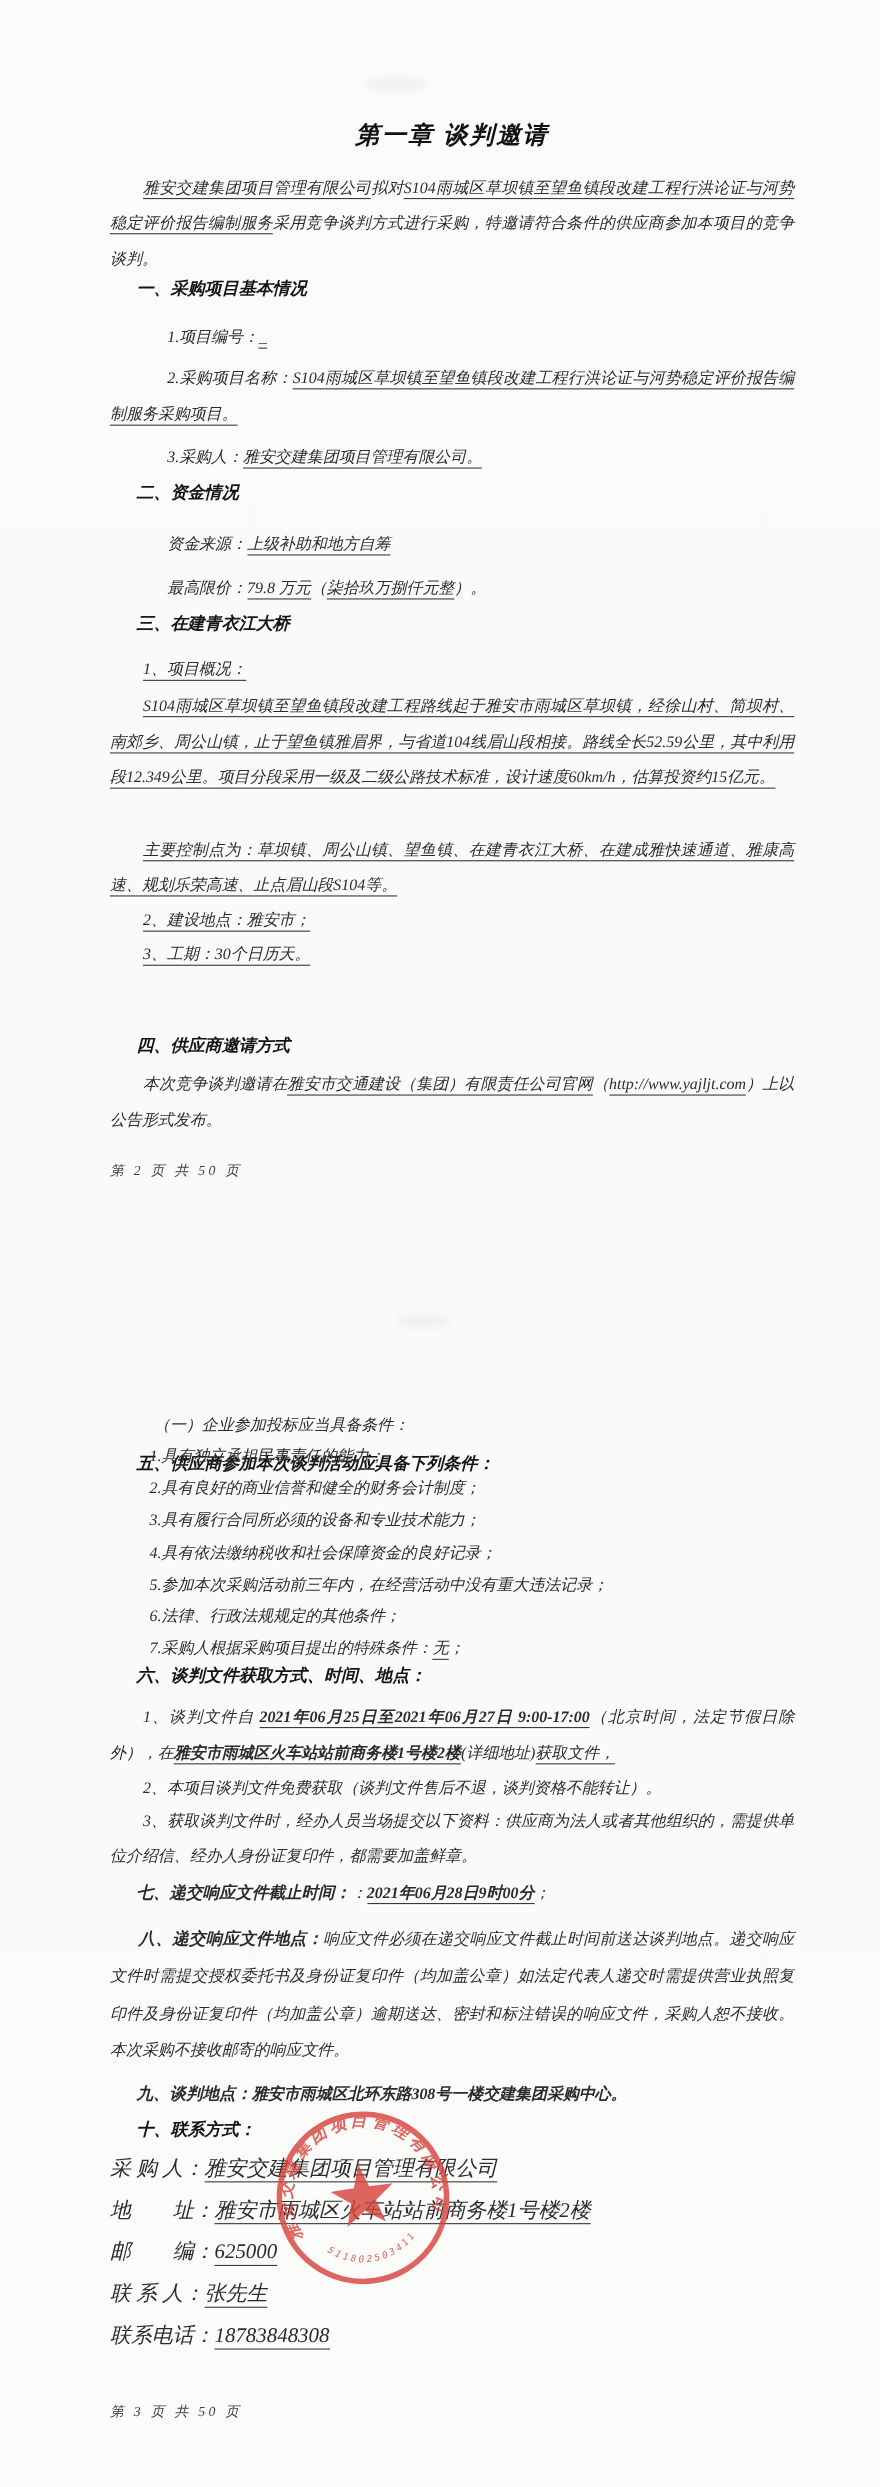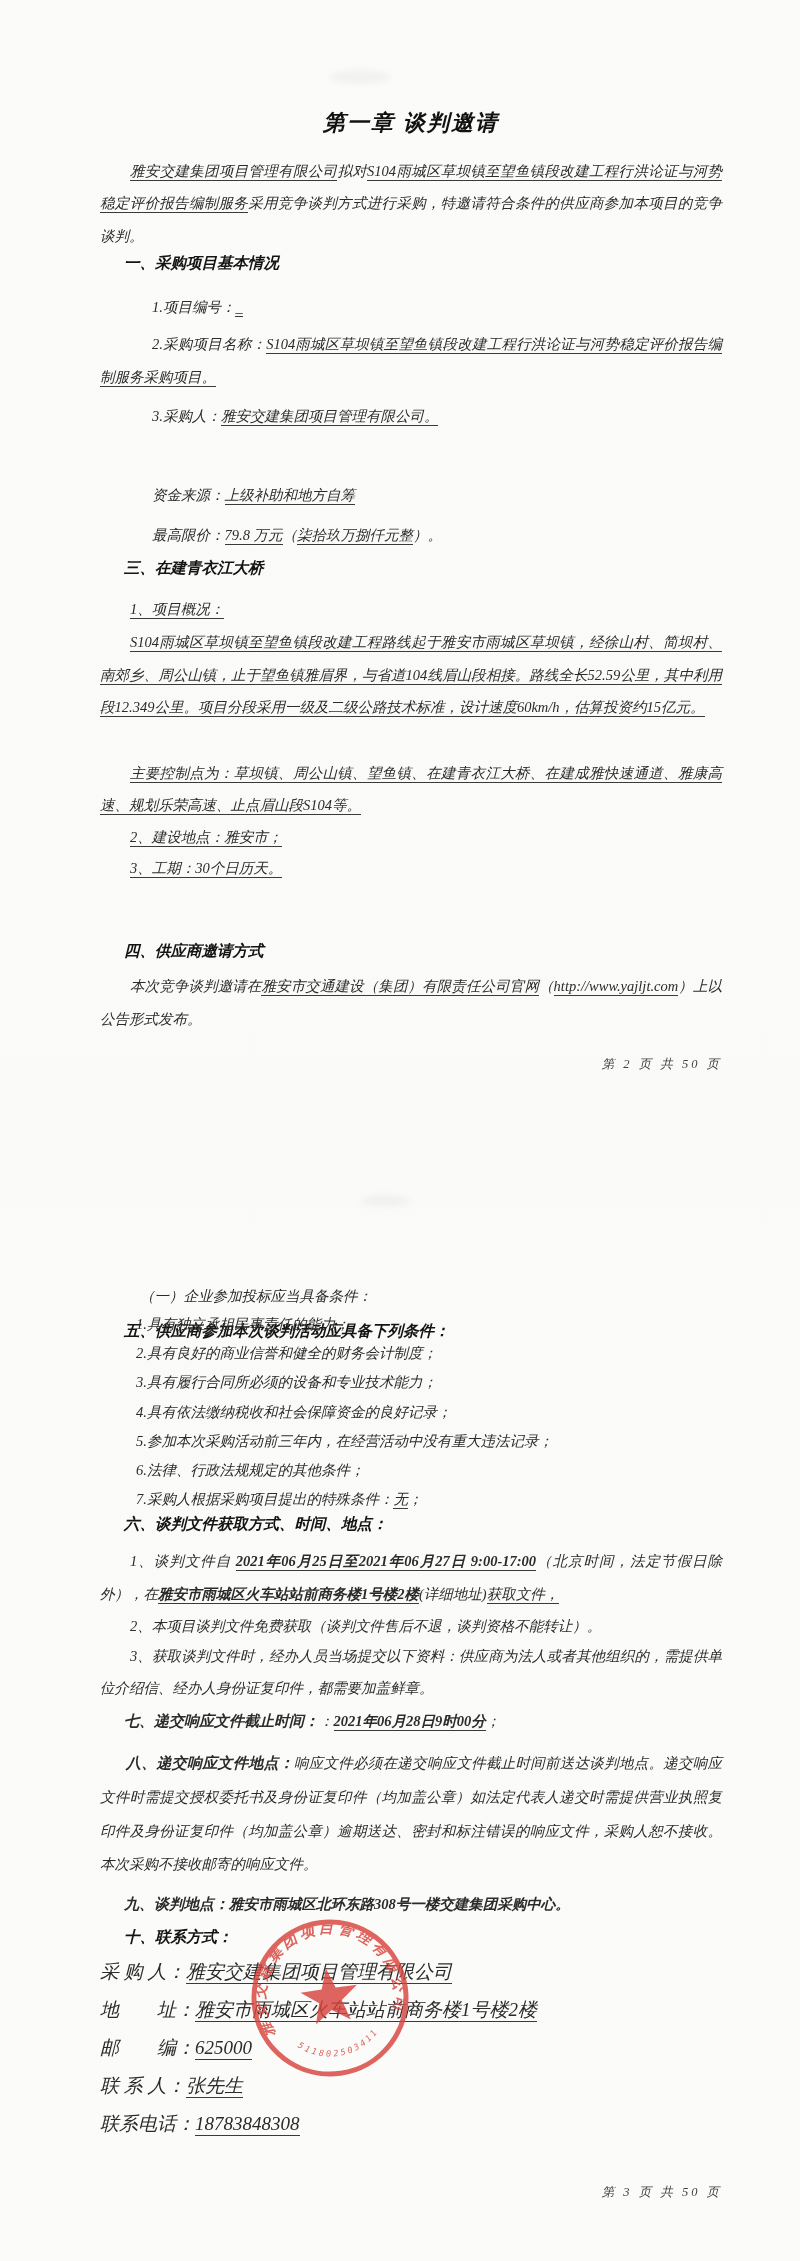--- a/index.html
+++ b/index.html
@@ -24,21 +24,21 @@
     font-family:"Liberation Sans","DejaVu Sans",sans-serif;
     padding-left:24px;line-height:22px;
   }
   .para{font-size:14.5px;line-height:32.4px;text-align:justify;text-indent:30px;}
   .item{font-size:14.5px;line-height:33px;text-align:justify;text-indent:52px;}
   .cond{font-size:14.5px;line-height:29.2px;}
   .u{border-bottom:1px solid #3a3a3a;padding-bottom:1px;}
   .b{font-weight:700;}
   .bh{font-weight:700;font-family:"Liberation Sans","DejaVu Sans",sans-serif;font-size:15px;}
   .footer{
-    text-align:right;font-size:12.5px;color:#3f3f3f;letter-spacing:3px;
+    text-align:left;font-size:12.5px;color:#3f3f3f;letter-spacing:3px;
     font-family:"Liberation Serif","DejaVu Serif",serif;
   }
   .contact-row{height:20px;line-height:20px;font-size:19px;margin-bottom:18px;}
   .contact-label{display:inline-block;min-width:86px;}
   .seal{
     position:absolute;left:228px;top:1896px;width:204px;height:204px;
     opacity:.82;transform:rotate(-8deg);pointer-events:none;
   }
   .smudge{
     position:absolute;background:#8a8a8a;opacity:.08;border-radius:50%;
@@ -63,20 +63,21 @@
   </div>
 
   <div class="abs item" style="top:328px;">
     <span>2.采购项目名称：</span><span class="u">S104雨城区草坝镇至望鱼镇段改建工程行洪论证与河势稳定评价报告编制服务采购项目。</span>
   </div>
 
   <div class="abs item" style="top:400px;">
     <span>3.采购人：</span><span class="u">雅安交建集团项目管理有限公司。</span>
   </div>
 
+  <div class="abs heading" style="top:438px;">二、资金情况</div>
 
   <div class="abs item" style="top:479px;">
     <span>资金来源：</span><span class="u">上级补助和地方自筹</span>
   </div>
 
   <div class="abs item" style="top:519px;">
     <span>最高限价：</span><span class="u">79.8 万元</span><span>（</span><span class="u">柒拾玖万捌仟元整</span><span>）。</span>
   </div>
 
   <div class="abs heading" style="top:557px;">三、在建青衣江大桥</div>

